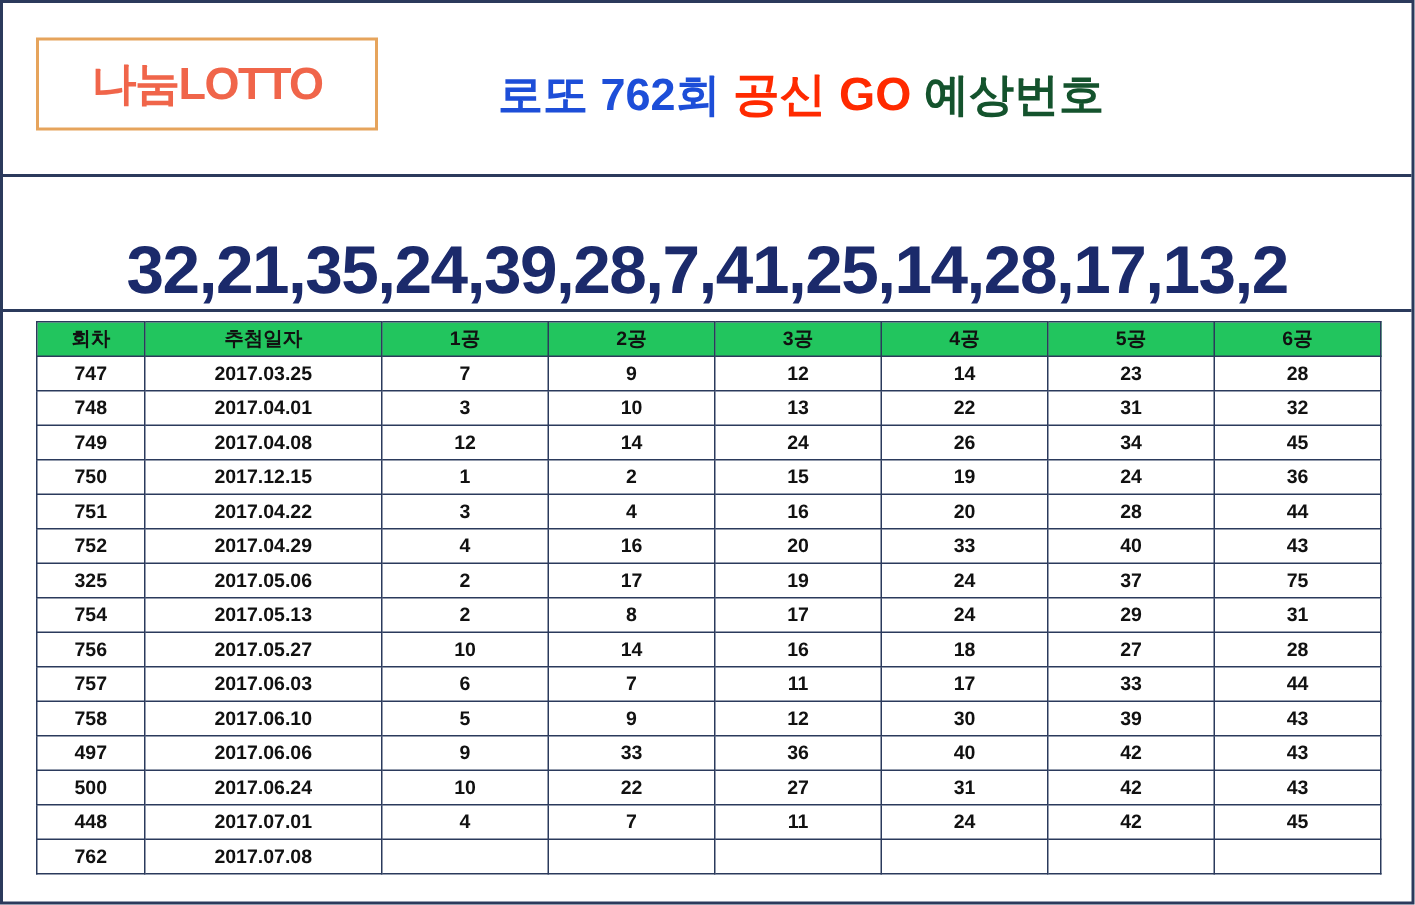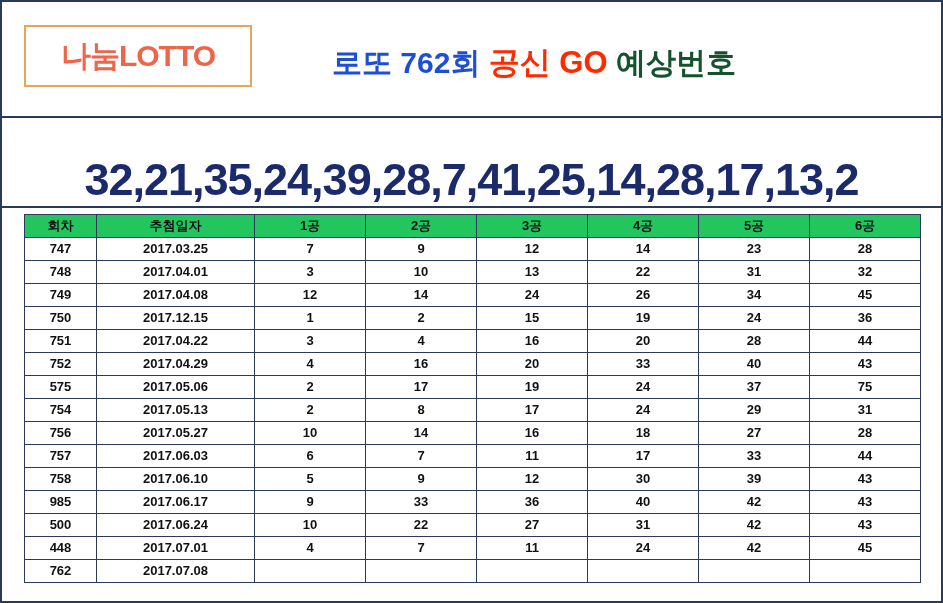--- a/index.html
+++ b/index.html
@@ -228,21 +228,21 @@
             <td>752</td>
             <td>2017.04.29</td>
             <td>4</td>
             <td class="hot">16</td>
             <td class="hot">20</td>
             <td class="hot">33</td>
             <td>40</td>
             <td>43</td>
           </tr>
           <tr>
-            <td>575</td>
+            <td>325</td>
             <td>2017.05.06</td>
             <td>2</td>
             <td>17</td>
             <td>19</td>
             <td class="hot">24</td>
             <td class="hot">37</td>
             <td>75</td>
           </tr>
           <tr>
             <td>754</td>
@@ -278,22 +278,22 @@
             <td>758</td>
             <td>2017.06.10</td>
             <td class="hot">5</td>
             <td>9</td>
             <td>12</td>
             <td>30</td>
             <td class="hot">39</td>
             <td>43</td>
           </tr>
           <tr>
-            <td>985</td>
-            <td>2017.06.17</td>
+            <td>497</td>
+            <td>2017.06.06</td>
             <td>9</td>
             <td class="hot">33</td>
             <td>36</td>
             <td class="hot">40</td>
             <td>42</td>
             <td>43</td>
           </tr>
           <tr>
             <td>500</td>
             <td>2017.06.24</td>

